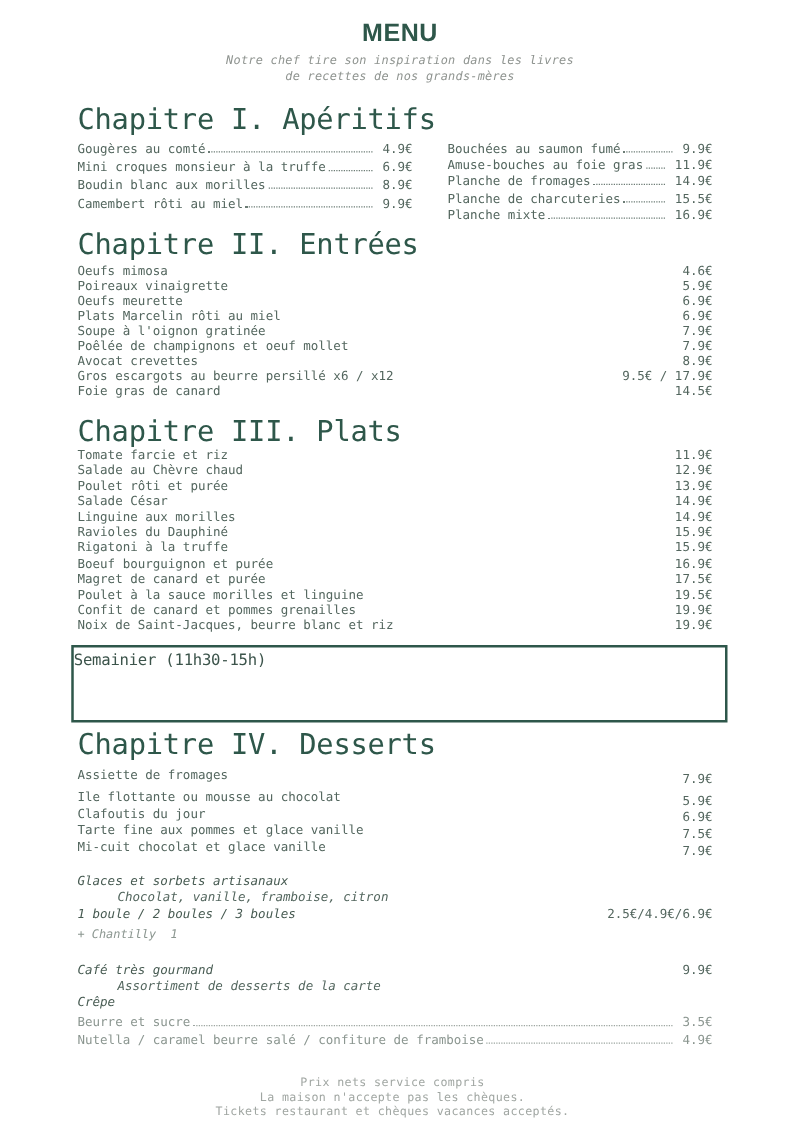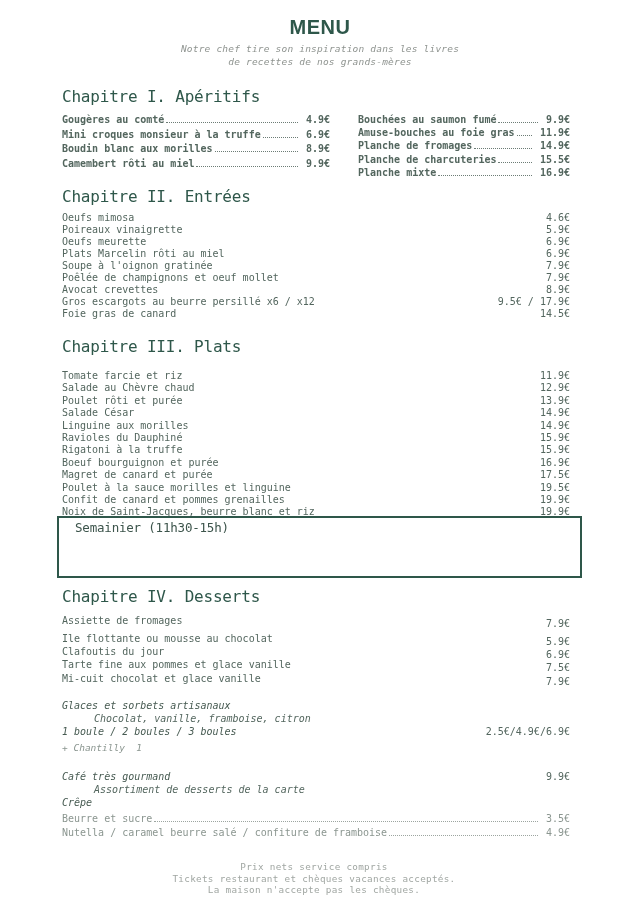--- a/index.html
+++ b/index.html
@@ -19,43 +19,43 @@
   }
   .subtitle{margin-top:2px;font-size:9.5px;line-height:11px;font-style:italic;color:#8f9490;letter-spacing:.2px;}
 
   
   .sec{position:absolute;left:62px;width:508px;}
   .sec1{top:86px;}
   .sec2{top:186px;}
   .sec3{top:336px;}
   .sec4{top:586px;}
   h2{
-    margin:0;font-size:16px;line-height:21px;font-weight:500;
+    margin:0;font-size:23px;line-height:21px;font-weight:500;
     color:#2e574a;letter-spacing:-0.2px;font-family:"DejaVu Sans Mono", monospace;
   }
 
   .row{display:flex;align-items:baseline;font-size:10px;justify-content:space-between;}
   .name{white-space:nowrap;}
   .price{white-space:nowrap;margin-left:6px;}
   .dots{flex:1 1 auto;min-width:8px;margin:0 2px 2px 2px;border-bottom:1.7px dotted currentColor;opacity:.85;}
 
   
-  .cols{display:grid;grid-template-columns:268px 222px;column-gap:18px;margin-top:6px;font-weight:bold;}
+  .cols{display:grid;grid-template-columns:268px 222px;column-gap:18px;margin-top:6px;}
   .colL .row{line-height:14.5px;}
   .colR .row{line-height:13.2px;padding-left:10px;}
 
   .sec2 .list{margin-top:5px;}
   .sec2 .row{line-height:12px;}
-  .sec3 .list{margin-top:13px;}
+  .sec3 .list{margin-top:2px;}
   .sec3 .row{line-height:12.4px;}
 
   
   .box{
     position:absolute;left:57px;top:516px;width:525px;height:62px;
-    box-sizing:border-box;border:2px solid #2e574a;padding:2px 8px 3px 16px;
+    box-sizing:border-box;border:2px solid #2e574a;padding:2px 8px 3px 0;
   }
   .box-title{font-size:12.5px;line-height:15px;color:#3c544b;letter-spacing:-0.2px;}
   .box-cols{display:grid;grid-template-columns:320px 1fr;}
   .box-row{font-style:italic;font-size:9.5px;line-height:14.6px;white-space:nowrap;}
 
   
   .fromages{margin-top:7px;line-height:13px;}
   .list4{margin-top:5px;}
   .list4 .row{line-height:13.2px;}
   .list4 .price, .fromages .price{transform:translateY(3px);}
@@ -307,17 +307,17 @@
           <span class="name">Nutella / caramel beurre salé / confiture de framboise</span>
           <span class="dots"></span>
           <span class="price">4.9€</span>
         </div>
         </div>
     </div>
   </div>
 
   <div class="footer">
     <div>Prix nets service compris</div>
+    <div>La maison n'accepte pas les chèques.</div>
     <div>Tickets restaurant et chèques vacances acceptés.</div>
-    <div>La maison n'accepte pas les chèques.</div>
   </div>
 
 </div>
 
 </body></html>

